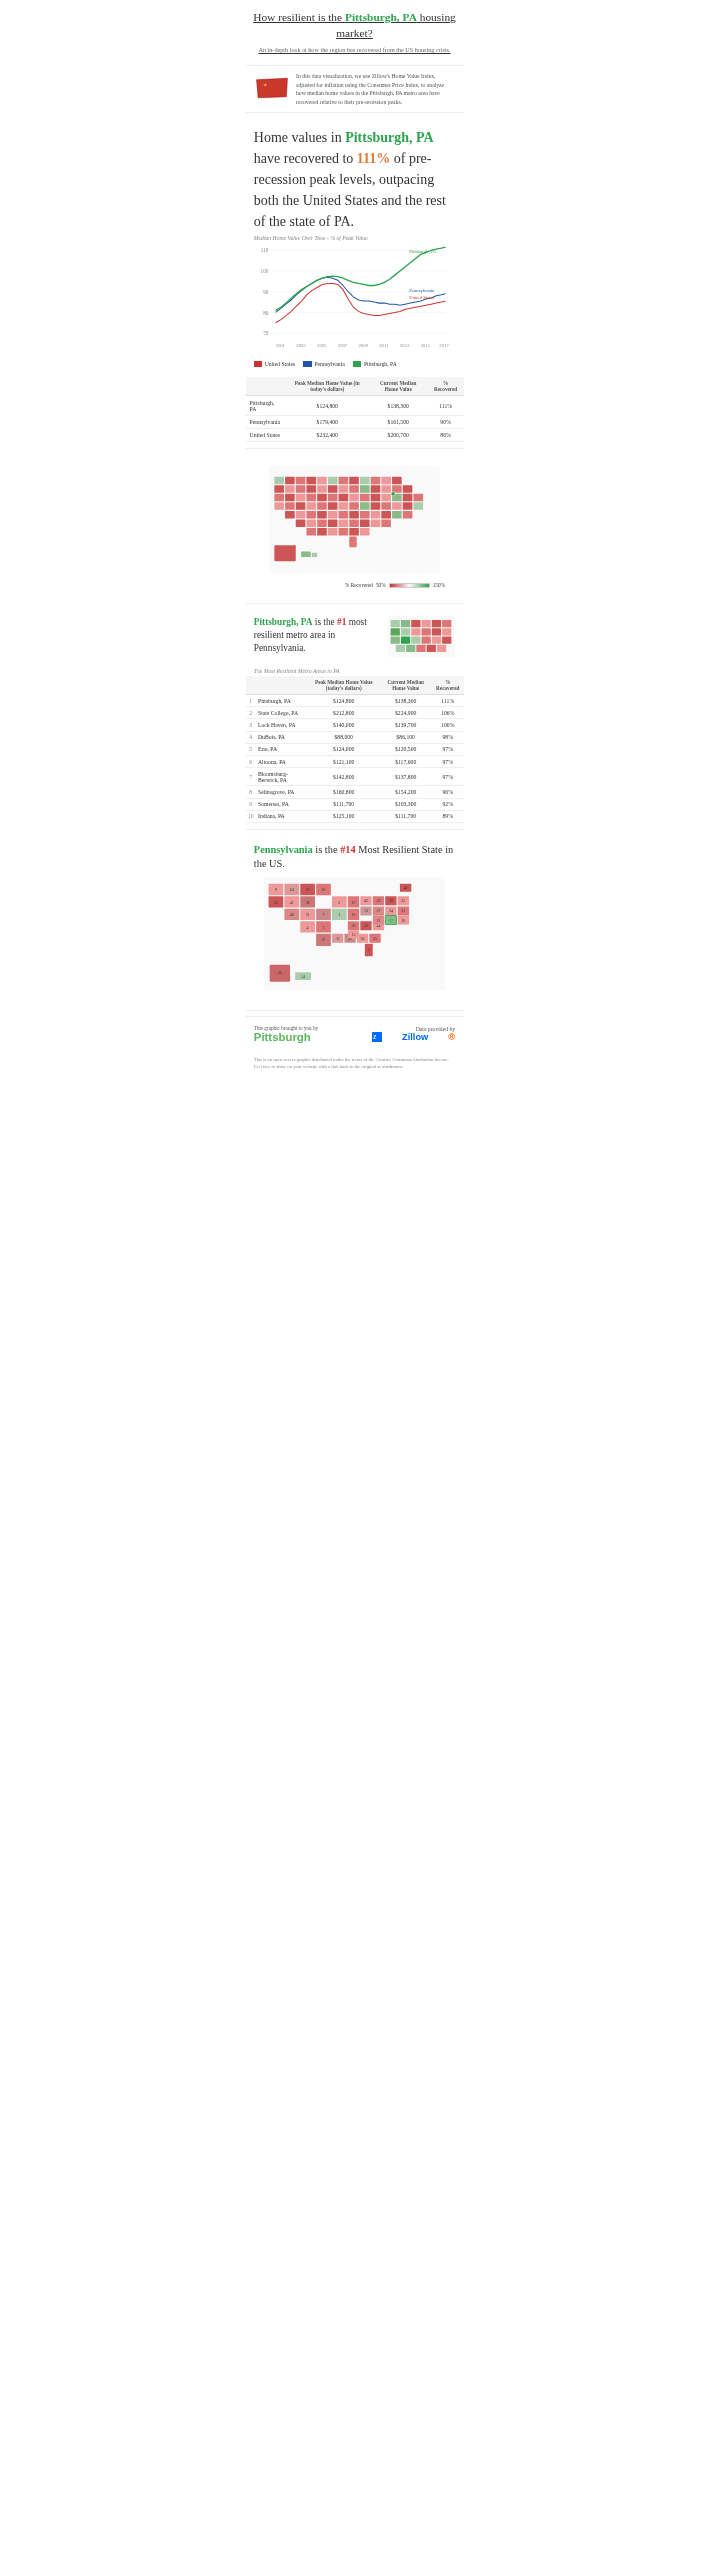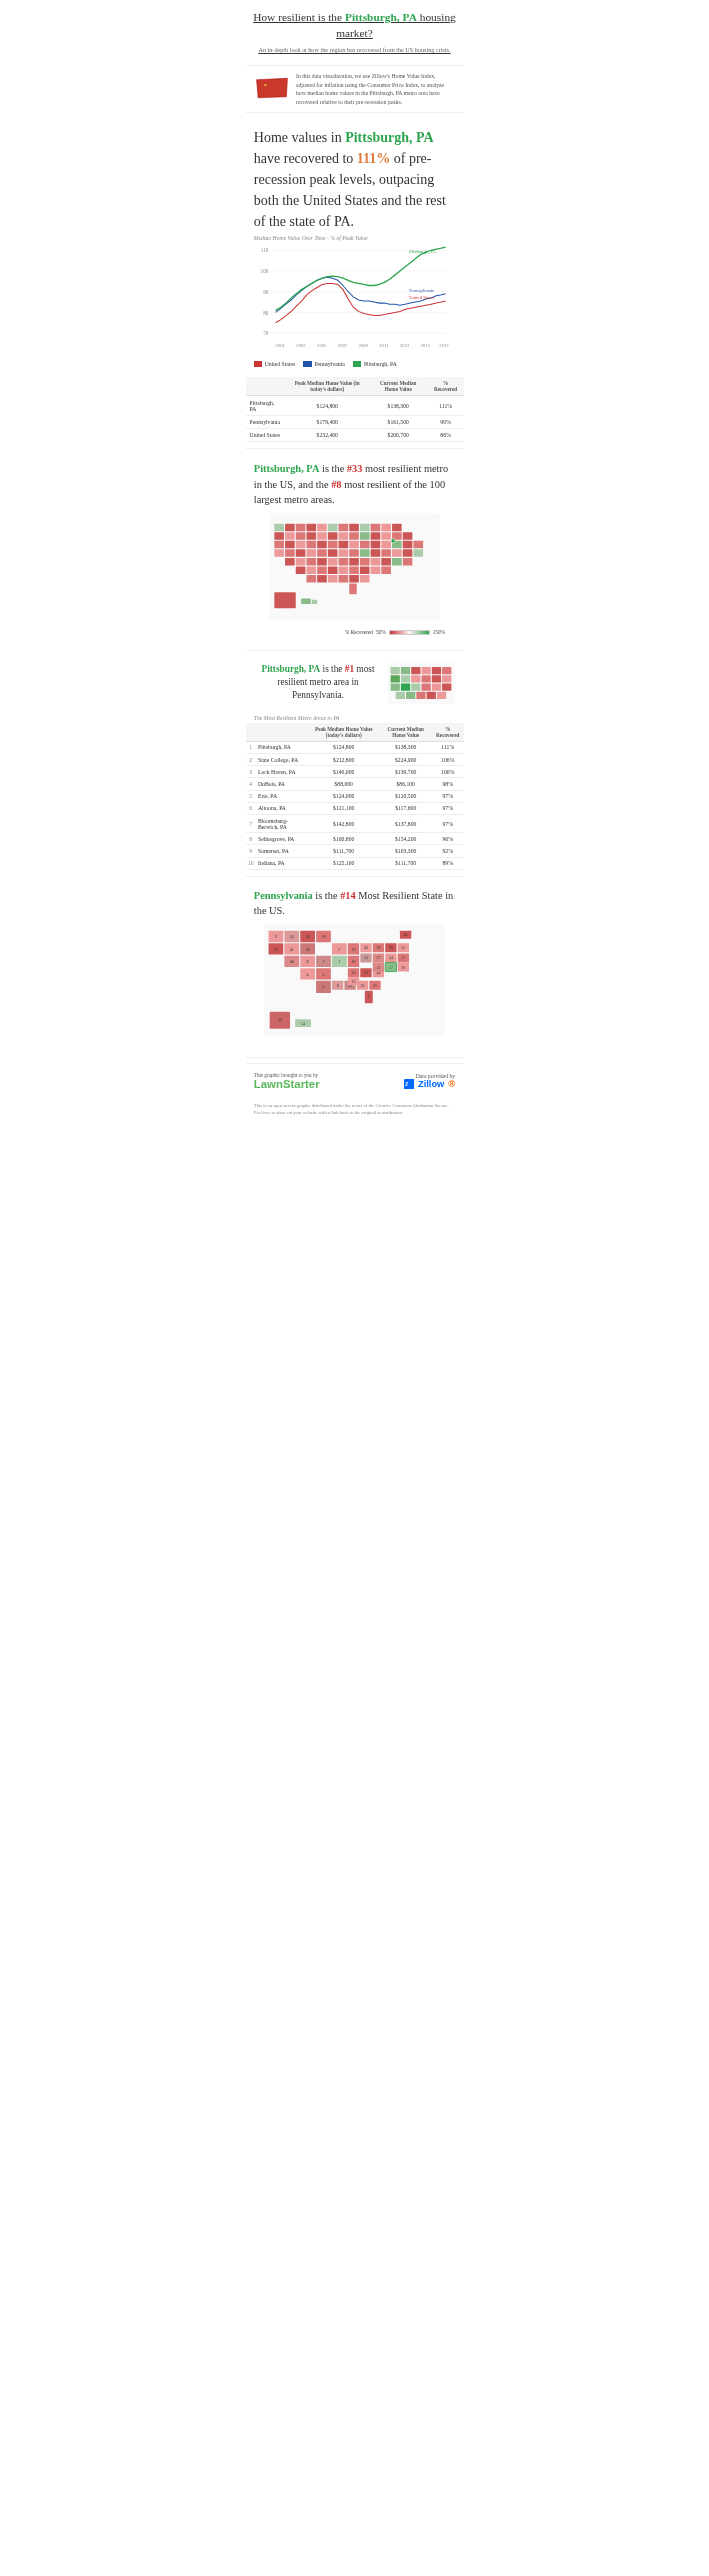--- a/index.html
+++ b/index.html
@@ -52,21 +52,21 @@
 
     
     .map-container { position: relative; margin: 5.2px auto; text-align: center; }
     .map-svg { width: 85%; }
 
     
     .color-scale { display: flex; align-items: center; justify-content: flex-end; gap: 3.1px; padding: 2.1px 10.4px; font-size: 5.2px; }
     .scale-bar { width: 41px; height: 5.2px; background: linear-gradient(to right, #cc3333, #fff8f8, #2da44e); border: 0.5px solid #ccc; }
 
     
-    .pa-section { padding: 8.3px; display: flex; gap: 6px; align-items: flex-start; text-align: center; }
+    .pa-section { padding: 8.3px; display: flex; gap: 6px; align-items: flex-start; }
     .pa-text { flex: 1; }
     .pa-heading { font-size: 9.3px; font-weight: normal; line-height: 1.4; }
     .pa-heading .highlight-green { color: #2da44e; font-weight: bold; }
     .pa-heading .highlight-red { color: #cc3333; font-weight: bold; }
     .pa-map { width: 67px; min-width: 67px; }
 
     
     .resilient-label { font-size: 5.7px; color: #888; padding: 0 8.3px 2.1px; font-style: italic; }
     .ranked-table { width: 100%; border-collapse: collapse; font-size: 5.7px; }
     .ranked-table th { background: #f5f5f5; padding: 3.1px 2.1px; text-align: center; font-size: 5.2px; color: #555; border-bottom: 0.5px solid #ddd; }
@@ -204,23 +204,20 @@
       <td>$232,400</td>
       <td>$200,700</td>
       <td>86%</td>
     </tr>
   </tbody>
 </table>
 
 <hr class="divider">
 
 <div class="ranking-section">
-  <p class="ranking-heading">
-    <span class="highlight-green">Pittsburgh, PA</span> is the <span class="highlight-red">#33</span> most resilient metro in the US, and the <span class="highlight-red">#8</span> most resilient of the 100 largest metro areas.
-  </p>
 
   <div class="map-container">
     <svg class="map-svg" viewBox="0 0 320 200">
 
       <rect x="0" y="0" width="320" height="200" fill="#f9f9f9" rx="4"></rect>
 
       <rect x="10" y="20" width="18" height="14" fill="#aaccaa" rx="1"></rect>
       <rect x="30" y="20" width="18" height="14" fill="#cc5555" rx="1"></rect>
       <rect x="50" y="20" width="18" height="14" fill="#dd7777" rx="1"></rect>
       <rect x="70" y="20" width="18" height="14" fill="#cc5555" rx="1"></rect>
@@ -564,25 +561,25 @@
       <text x="69" y="178" font-size="7" text-anchor="middle" fill="#333">14</text>
     </svg>
   </div>
 </div>
 
 <hr class="divider">
 
 <div class="footer">
   <div class="footer-left">
     <div class="small-text">This graphic brought to you by</div>
-    <div class="brand-green">LawnStarter</div>
+    <div class="brand-green">Pittsburgh</div>
   </div>
   <div class="footer-right">
     <div class="data-text">Data provided by</div>
-    <div style="display:flex;gap:4px;">
+    <div style="display:flex;gap:20px;">
       <svg width="10.4" height="10.4" viewBox="0 0 20 20">
         <rect width="20" height="20" fill="#006aff" rx="2"></rect>
         <text x="2" y="14" font-size="10" fill="white" font-weight="bold">Z</text>
       </svg>
       <span class="zillow-logo" style="color:#006aff;font-size:9.3px;font-weight:bold;font-family:sans-serif;">Zillow</span>
         <span style="color:#ff6400;font-size:9.3px;font-weight:bold;font-family:sans-serif;">®</span>
     </div>
   </div>
 </div>
 

